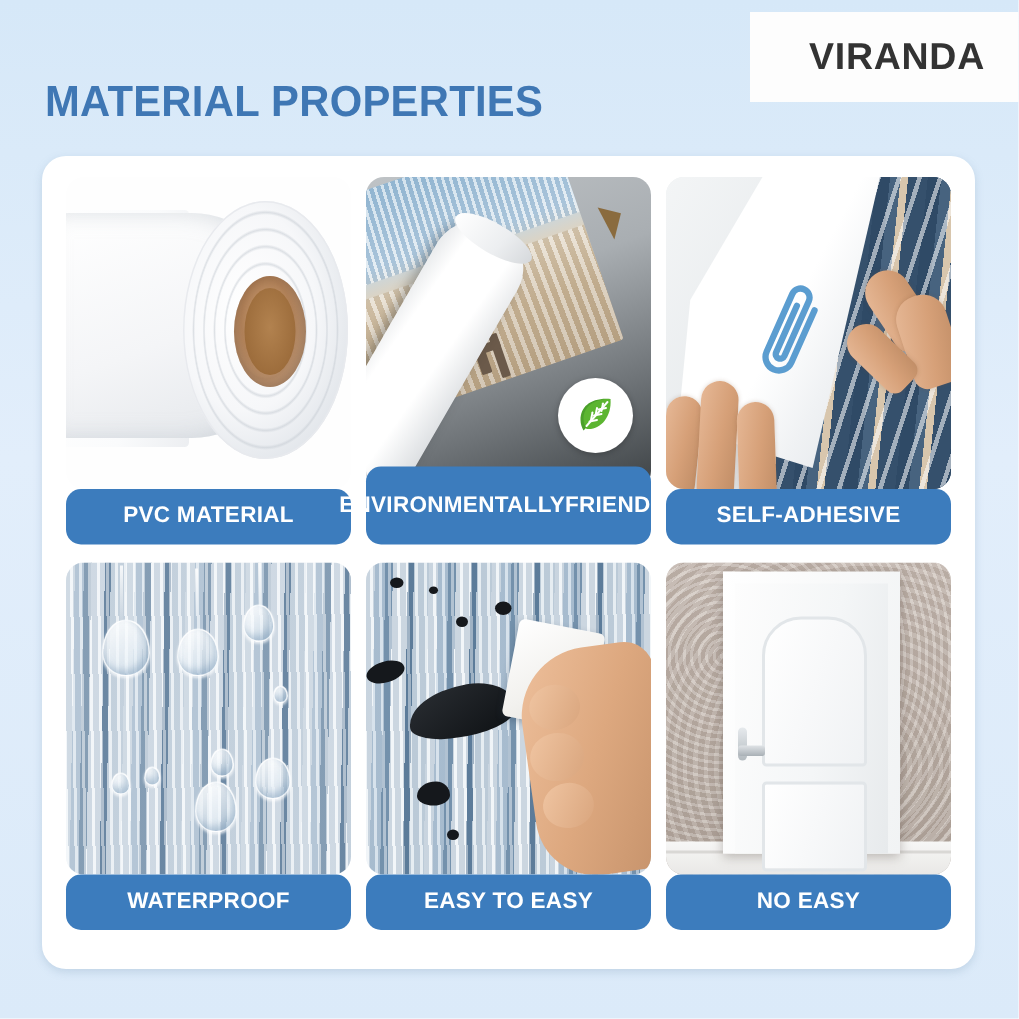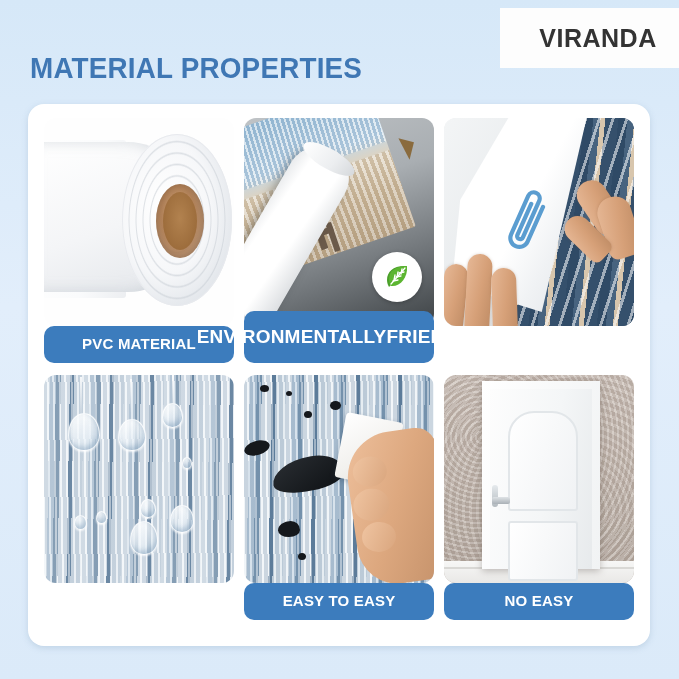--- a/index.html
+++ b/index.html
@@ -45,21 +45,21 @@
     position:absolute;left:0;bottom:0;width:190px;
     background:#3c7cbd;color:#ffffff;
     border-radius:10px;
     display:flex;align-items:center;justify-content:center;
     text-align:center;
     font-size:15px;font-weight:bold;letter-spacing:.2px;
     line-height:1.08;
     padding:7px 12px;box-sizing:border-box;
     min-height:37px;
   }
-  .label.two-line{min-height:52px;font-size:19px;}
+  .label.two-line{min-height:52px;font-size:15px;}
 
   
   
   .art-pvc{width:100%;height:100%;background:#fefefe;position:relative;}
   .roll-body{
     position:absolute;left:-6px;top:24px;width:150px;height:150px;
     background:linear-gradient(160deg,#ffffff 0%,#f4f5f7 55%,#e3e6ea 100%);
     border-radius:4px 40% 40% 4px;
     box-shadow:inset -6px 0 14px rgba(190,196,204,.55);
   }
@@ -340,39 +340,41 @@
             <div class="adh-finger" style="left:26px;top:26px;width:25px;height:78px;transform:rotate(3deg);"></div>
             <div class="adh-finger" style="left:52px;top:40px;width:25px;height:70px;transform:rotate(-2deg);"></div>
           </div>
           <div class="adh-hand-r">
             <div class="adh-finger" style="left:16px;top:0px;width:30px;height:56px;transform:rotate(-34deg);"></div>
             <div class="adh-finger" style="left:34px;top:18px;width:34px;height:62px;transform:rotate(-18deg);"></div>
             <div class="adh-finger" style="left:6px;top:34px;width:26px;height:52px;transform:rotate(-46deg);"></div>
           </div>
         </div>
       </div>
+      <div class="label">SELF-ADHESIVE</div>
     </div>
 
     <div class="card">
       <div class="thumb">
         <div class="art-wp">
           <div class="trail" style="left:36px;top:2px;height:40px;"></div>
           <div class="trail" style="left:86px;top:4px;height:34px;"></div>
           <div class="trail" style="left:128px;top:0px;height:36px;"></div>
           <div class="drop" style="left:24px;top:38px;width:30px;height:36px;"></div>
           <div class="drop" style="left:74px;top:44px;width:26px;height:30px;"></div>
           <div class="drop" style="left:118px;top:28px;width:19px;height:23px;"></div>
           <div class="drop" style="left:96px;top:124px;width:14px;height:17px;"></div>
           <div class="drop" style="left:86px;top:146px;width:26px;height:32px;"></div>
           <div class="drop" style="left:126px;top:130px;width:22px;height:26px;"></div>
           <div class="drop" style="left:30px;top:140px;width:11px;height:13px;"></div>
           <div class="drop" style="left:52px;top:136px;width:9px;height:11px;"></div>
           <div class="drop" style="left:138px;top:82px;width:8px;height:10px;"></div>
         </div>
       </div>
+      <div class="label">WATERPROOF</div>
     </div>
 
     <div class="card">
       <div class="thumb">
         <div class="art-clean">
           <div class="stain stain-big"></div>
           <div class="stain" style="left:16px;top:10px;width:9px;height:7px;"></div>
           <div class="stain" style="left:42px;top:16px;width:6px;height:5px;"></div>
           <div class="stain" style="left:60px;top:36px;width:8px;height:7px;"></div>
           <div class="stain" style="left:86px;top:26px;width:11px;height:9px;"></div>

